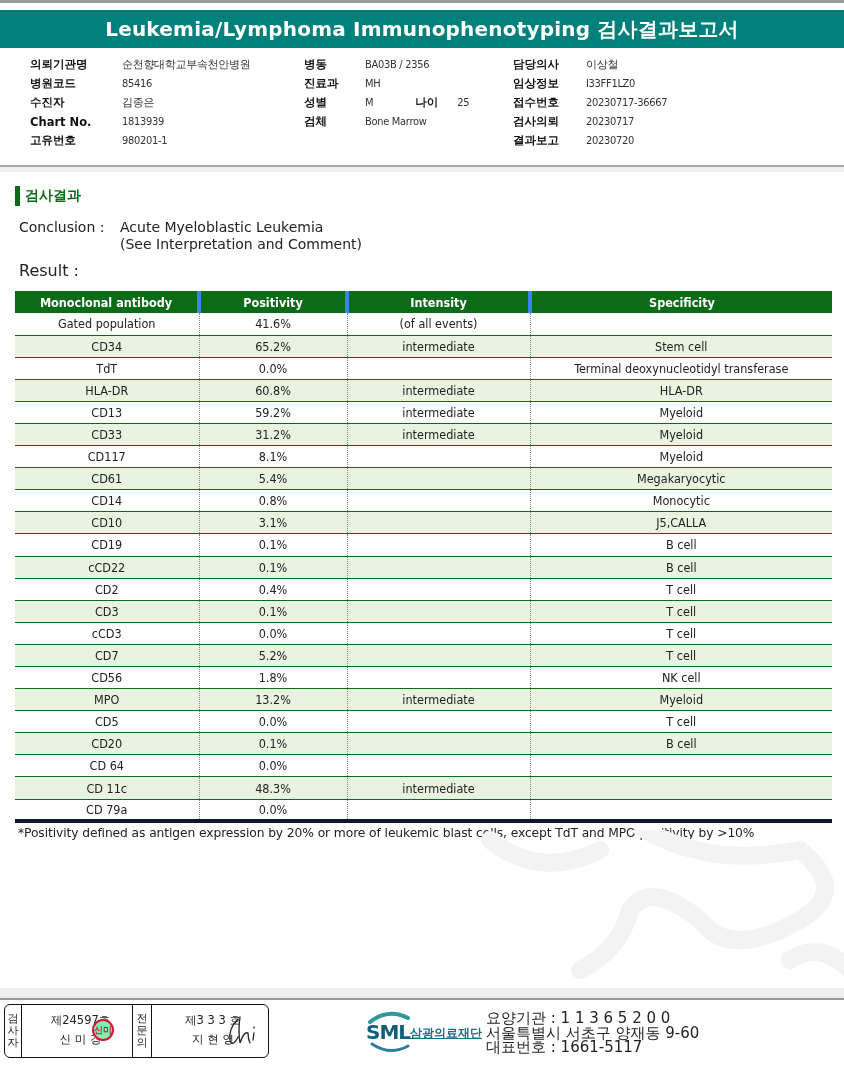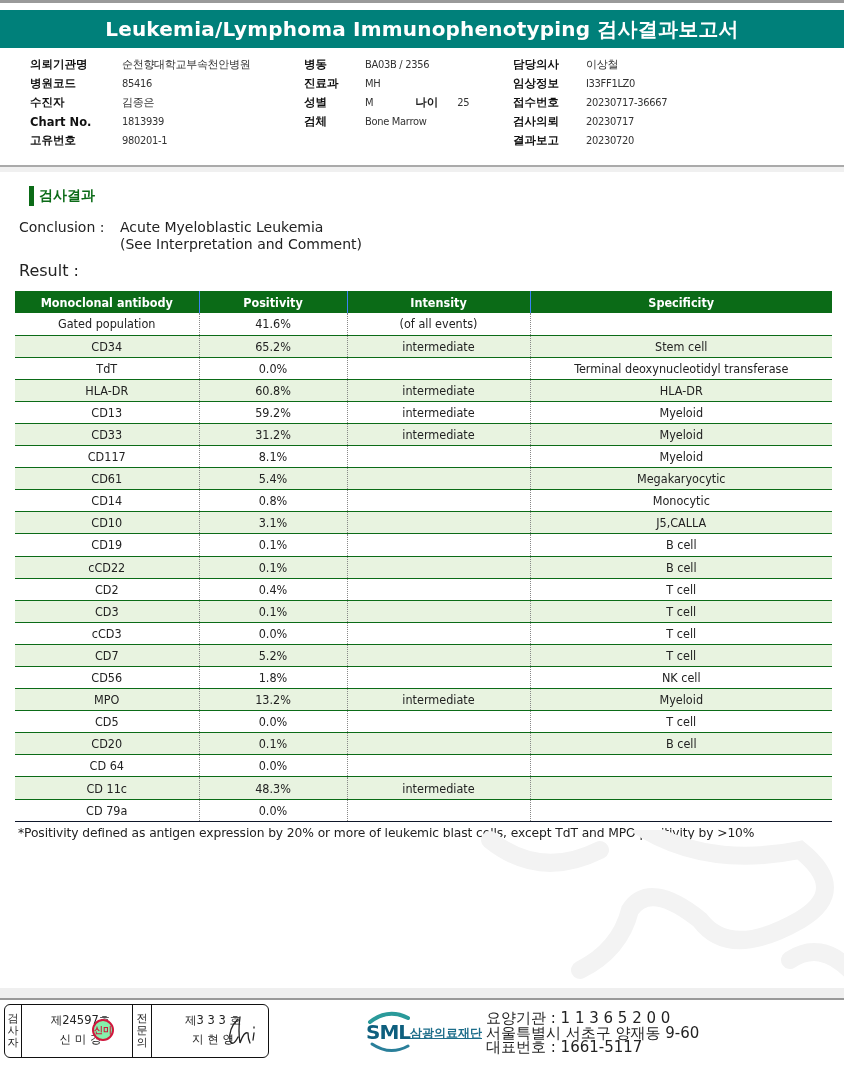--- a/index.html
+++ b/index.html
@@ -20,48 +20,48 @@
   .info-row .lbl { font-weight: bold; color: #111; font-size: 11.5px; }
   .info-row .val { color: #333; font-family: "DejaVu Sans Condensed", "DejaVu Sans", sans-serif; font-size: 11px; letter-spacing: -0.3px; }
   .col1 { left: 30px; } .col1 .lbl { width: 92px; }
   .col2 { left: 304px; } .col2 .lbl { width: 61px; }
   .col3 { left: 513px; } .col3 .lbl { width: 73px; }
   .age-lbl { font-weight: bold; margin-left: 42px; width: 42px; font-size: 11.5px; }
 
   .sep1 { position: absolute; left: 0; top: 165px; width: 844px; height: 2px; background: #aaaaaa; }
   .sep1b { position: absolute; left: 0; top: 167px; width: 844px; height: 5px; background: #f0f0f0; }
 
-  .section-title { position: absolute; left: 15px; top: 186px; height: 20px; display: flex; align-items: center; margin-left: 14px; }
+  .section-title { position: absolute; left: 15px; top: 186px; height: 20px; display: flex; align-items: center; }
   .section-title .bar { width: 5px; height: 20px; background: #0b6b17; margin-right: 5px; }
   .section-title .txt { color: #0b6b17; font-weight: bold; font-size: 14px; }
 
   .conclusion { position: absolute; left: 19px; top: 219px; font-size: 14px; color: #222; }
   .conclusion .c-lbl { position: absolute; left: 0; top: 0; white-space: nowrap; }
   .conclusion .c-val { position: absolute; left: 101px; top: 0; white-space: nowrap; line-height: 17px; }
   .result-lbl { position: absolute; left: 19px; top: 261px; font-size: 16px; color: #222; }
 
   table.results {
     position: absolute; left: 15px; top: 291px; width: 817px;
     border-collapse: collapse; font-size: 12.5px; color: #222;
     font-family: "DejaVu Sans Condensed", "DejaVu Sans", sans-serif;
   }
   table.results th {
     background: #0b6b17; color: #fff; font-weight: bold; height: 22px; font-size: 12.5px;
-    border-left: 1px solid #3b82f6; text-align: center;
+    border-left: 4px solid #3b82f6; text-align: center;
   }
   table.results th:first-child { border-left: none; }
   table.results td {
     height: 22.1px; text-align: center; border-top: 1px solid #0b6b17;
     border-left: 1px dotted #888;
     padding: 0 4px; white-space: nowrap;
   }
   table.results td:first-child { border-left: none; }
   table.results tr.alt td { background: #e8f3e0; }
   table.results tr:first-child td { border-top: none; }
-  table.results tbody tr:last-child td { border-bottom: 1px solid #0f172a; }
+  table.results tbody tr:last-child td { border-bottom: 4px solid #0f172a; }
   .c1 { width: 184px; } .c2 { width: 148px; } .c3 { width: 183px; } .c4 { width: 302px; }
 
   .footnote { position: absolute; left: 18px; top: 826px; font-size: 12.3px; color: #222; white-space: nowrap; letter-spacing: -0.1px; }
 
   .watermark { position: absolute; left: 470px; top: 830px; width: 380px; height: 160px; pointer-events: none; }
 
   .sep2 { position: absolute; left: 0; top: 988px; width: 844px; height: 10px; background: #efefef; }
   .sep2b { position: absolute; left: 0; top: 998px; width: 844px; height: 2px; background: #999; }
 
   .sign-box {

